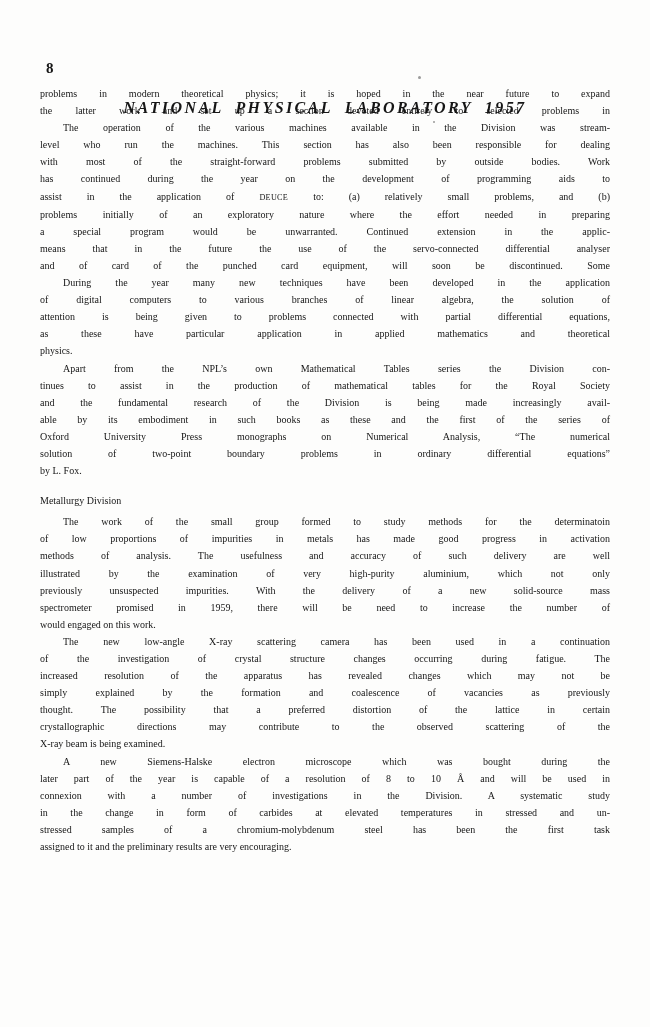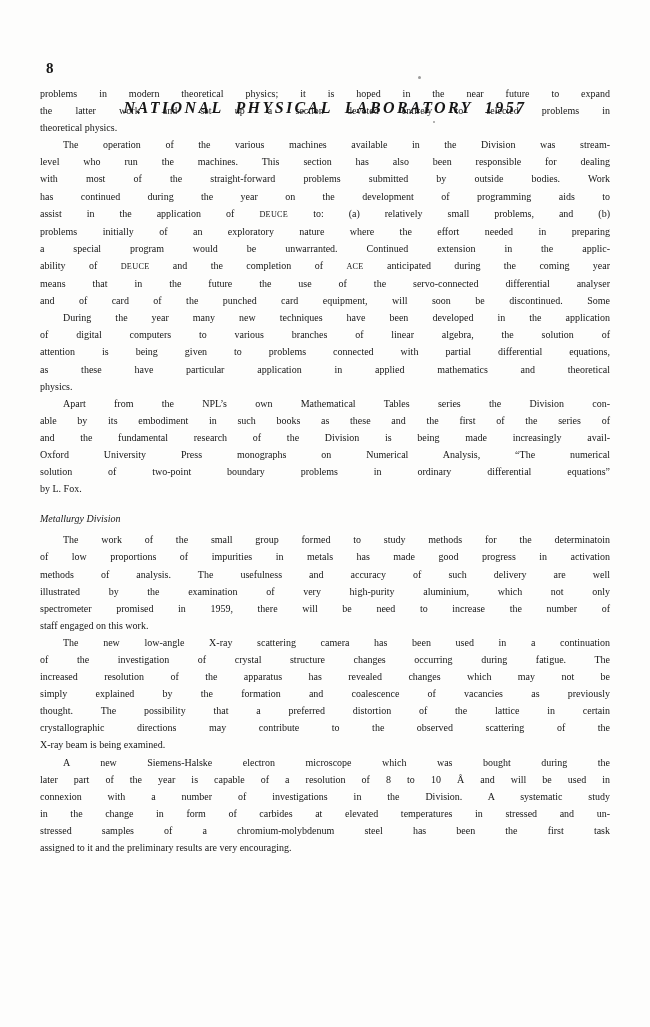--- a/index.html
+++ b/index.html
@@ -46,21 +46,20 @@
     line-height: 17.1px;
   }
   .line {
     text-align: justify;
     text-align-last: justify;
   }
   .line.last { text-align-last: left; }
   .para .line:first-child { text-indent: 23px; }
   .para.noindent .line:first-child { text-indent: 0; }
   .heading {
-    font-style: italic;
     margin: 13px 0 4px 0;
   }
   .sc { font-size: 0.82em; letter-spacing: 0.3px; }
   .speckle {
     position: absolute;
     background: #4a4a4a;
     border-radius: 50%;
     opacity: 0.55;
   }
 </style>
@@ -71,59 +70,59 @@
 
   <div class="header">
     <span class="pageno">8</span>
     <span class="title">NATIONAL PHYSICAL LABORATORY 1957</span>
   </div>
 
   <div class="textblock">
     <div class="para noindent">
         <div class="line">problems in modern theoretical physics; it is hoped in the near future to expand</div>
         <div class="line">the latter work and set up a section devoted entirely to selected problems in</div>
-        <div class="line last">theoretical physics.</div>
       </div>
     <div class="para">
         <div class="line">The operation of the various machines available in the Division was stream-</div>
         <div class="line">level who run the machines. This section has also been responsible for dealing</div>
         <div class="line">with most of the straight-forward problems submitted by outside bodies. Work</div>
         <div class="line">has continued during the year on the development of programming aids to</div>
         <div class="line">assist in the application of <span class="sc">DEUCE</span> to: (a) relatively small problems, and (b)</div>
         <div class="line">problems initially of an exploratory nature where the effort needed in preparing</div>
         <div class="line">a special program would be unwarranted. Continued extension in the applic-</div>
-        <div class="line">ability of <span class="sc">DEUCE</span> and the completion of <span class="sc">ACE</span> anticipated during the coming year</div>
         <div class="line">means that in the future the use of the servo-connected differential analyser</div>
         <div class="line">and of card of the punched card equipment, will soon be discontinued. Some</div>
       </div>
     <div class="para">
         <div class="line">During the year many new techniques have been developed in the application</div>
         <div class="line">of digital computers to various branches of linear algebra, the solution of</div>
         <div class="line">attention is being given to problems connected with partial differential equations,</div>
         <div class="line">as these have particular application in applied mathematics and theoretical</div>
         <div class="line last">physics.</div>
       </div>
     <div class="para">
         <div class="line">Apart from the NPL’s own Mathematical Tables series the Division con-</div>
+        <div class="line">tinues to assist in the production of mathematical tables for the Royal Society</div>
+        <div class="line">and the fundamental research of the Division is being made increasingly avail-</div>
         <div class="line">able by its embodiment in such books as these and the first of the series of</div>
-        <div class="line">and the fundamental research of the Division is being made increasingly avail-</div>
         <div class="line">Oxford University Press monographs on Numerical Analysis, “The numerical</div>
         <div class="line">solution of two-point boundary problems in ordinary differential equations”</div>
         <div class="line last">by L. Fox.</div>
       </div>
 
     <div class="heading">Metallurgy Division</div>
 
     <div class="para">
         <div class="line">The work of the small group formed to study methods for the determinatoin</div>
         <div class="line">of low proportions of impurities in metals has made good progress in activation</div>
         <div class="line">methods of analysis. The usefulness and accuracy of such delivery are well</div>
         <div class="line">illustrated by the examination of very high-purity aluminium, which not only</div>
+        <div class="line">previously unsuspected impurities. With the delivery of a new solid-source mass</div>
         <div class="line">spectrometer promised in 1959, there will be need to increase the number of</div>
-        <div class="line last">staff engaged on this work.</div>
+        <div class="line last">would engaged on this work.</div>
       </div>
     <div class="para">
         <div class="line">The new low-angle X-ray scattering camera has been used in a continuation</div>
         <div class="line">of the investigation of crystal structure changes occurring during fatigue. The</div>
         <div class="line">increased resolution of the apparatus has revealed changes which may not be</div>
         <div class="line">simply explained by the formation and coalescence of vacancies as previously</div>
         <div class="line">thought. The possibility that a preferred distortion of the lattice in certain</div>
         <div class="line">crystallographic directions may contribute to the observed scattering of the</div>
         <div class="line last">X-ray beam is being examined.</div>
       </div>

